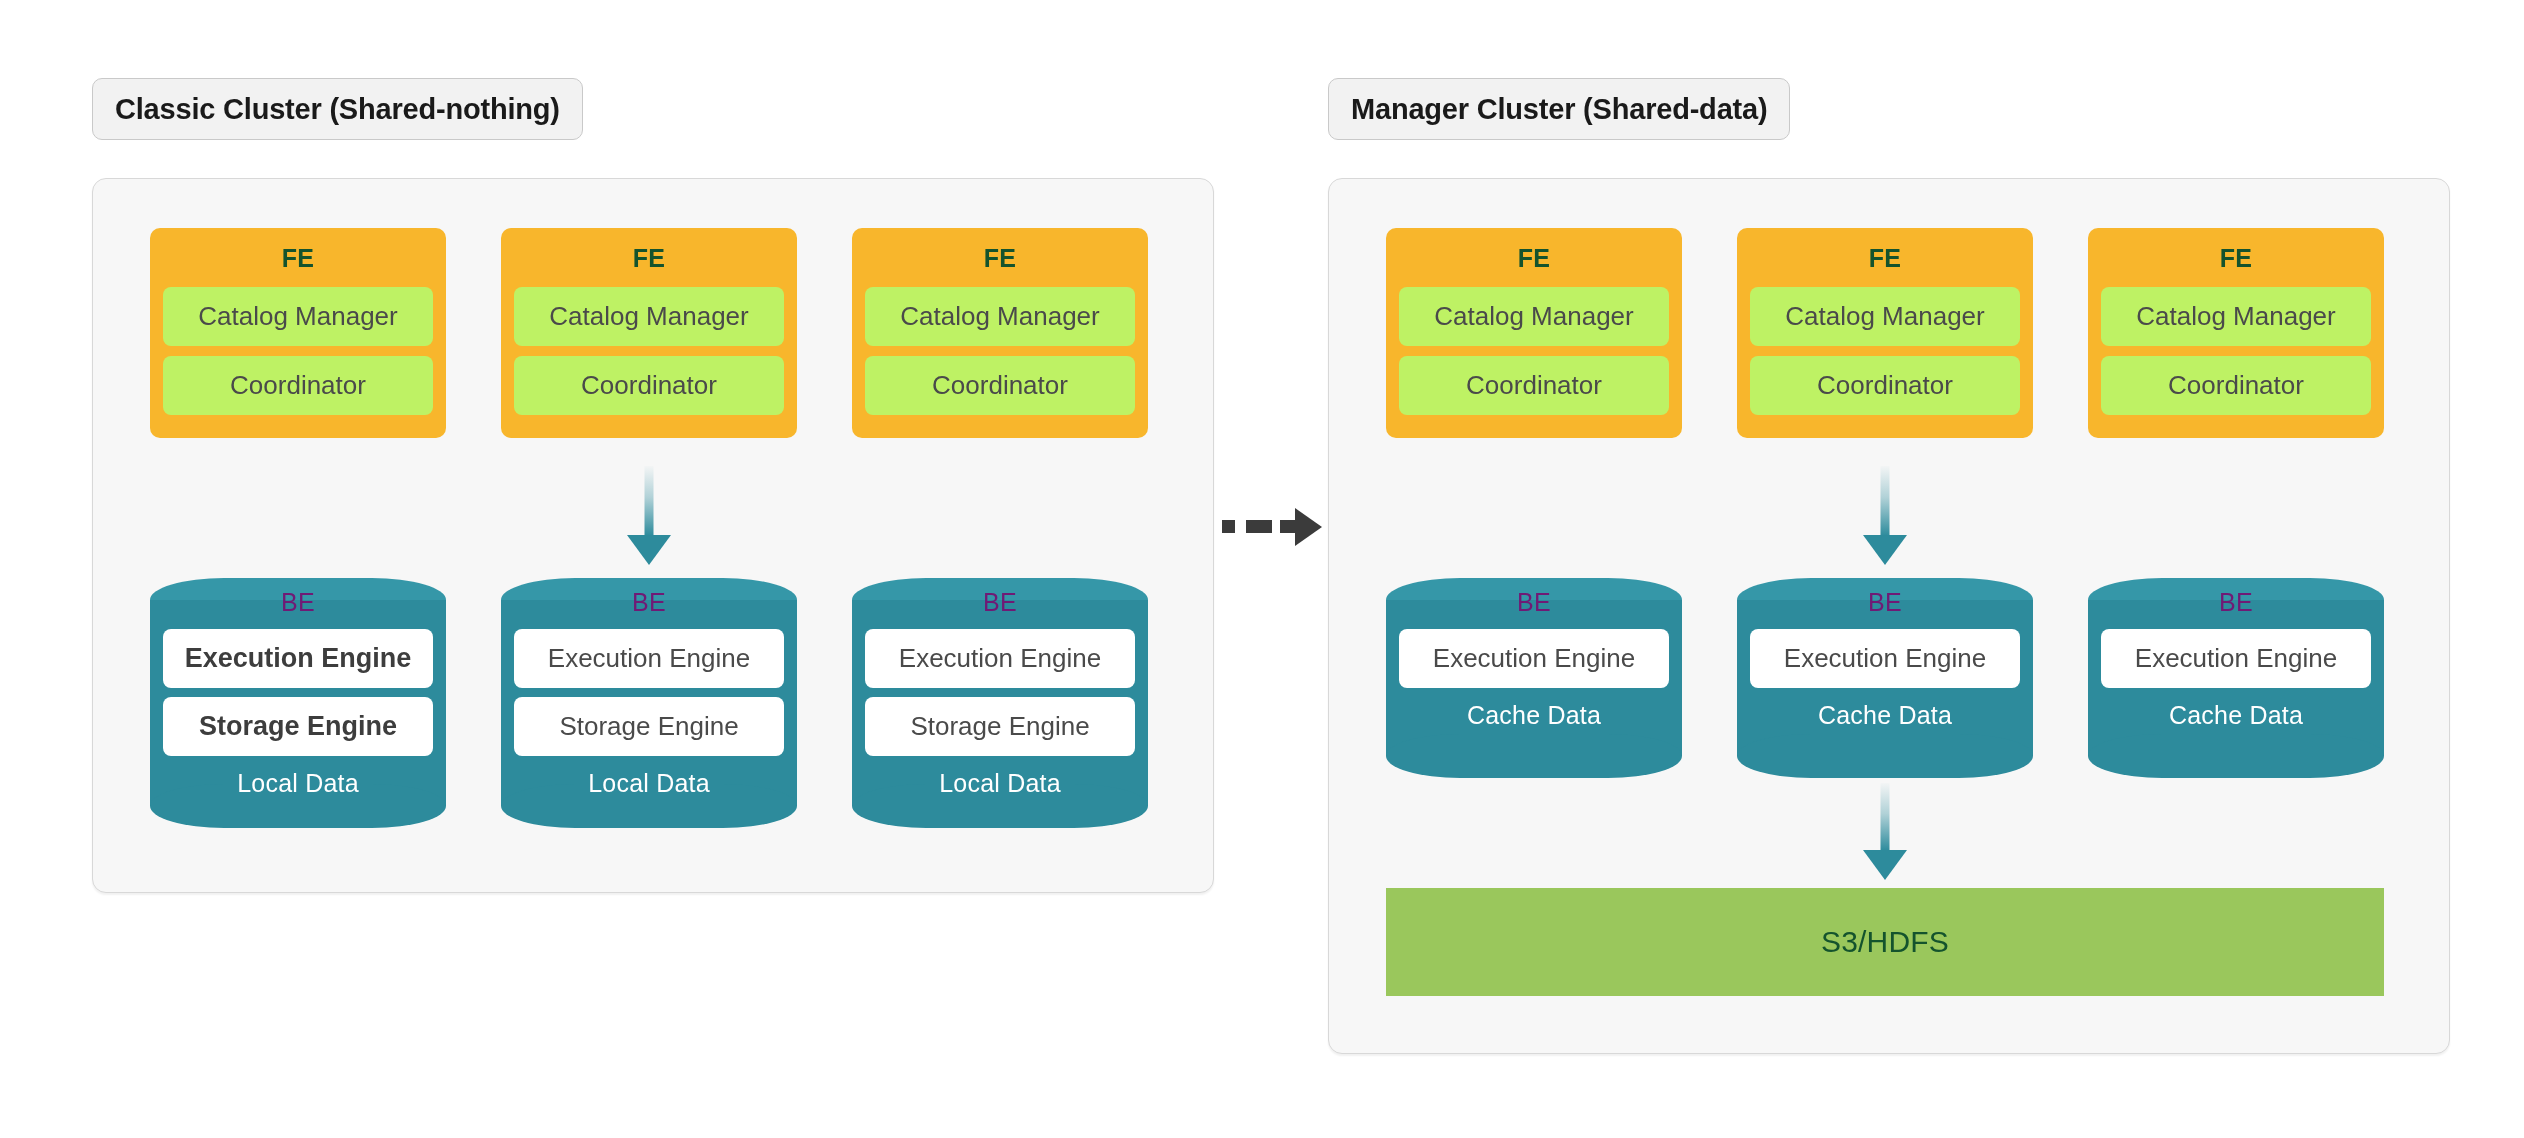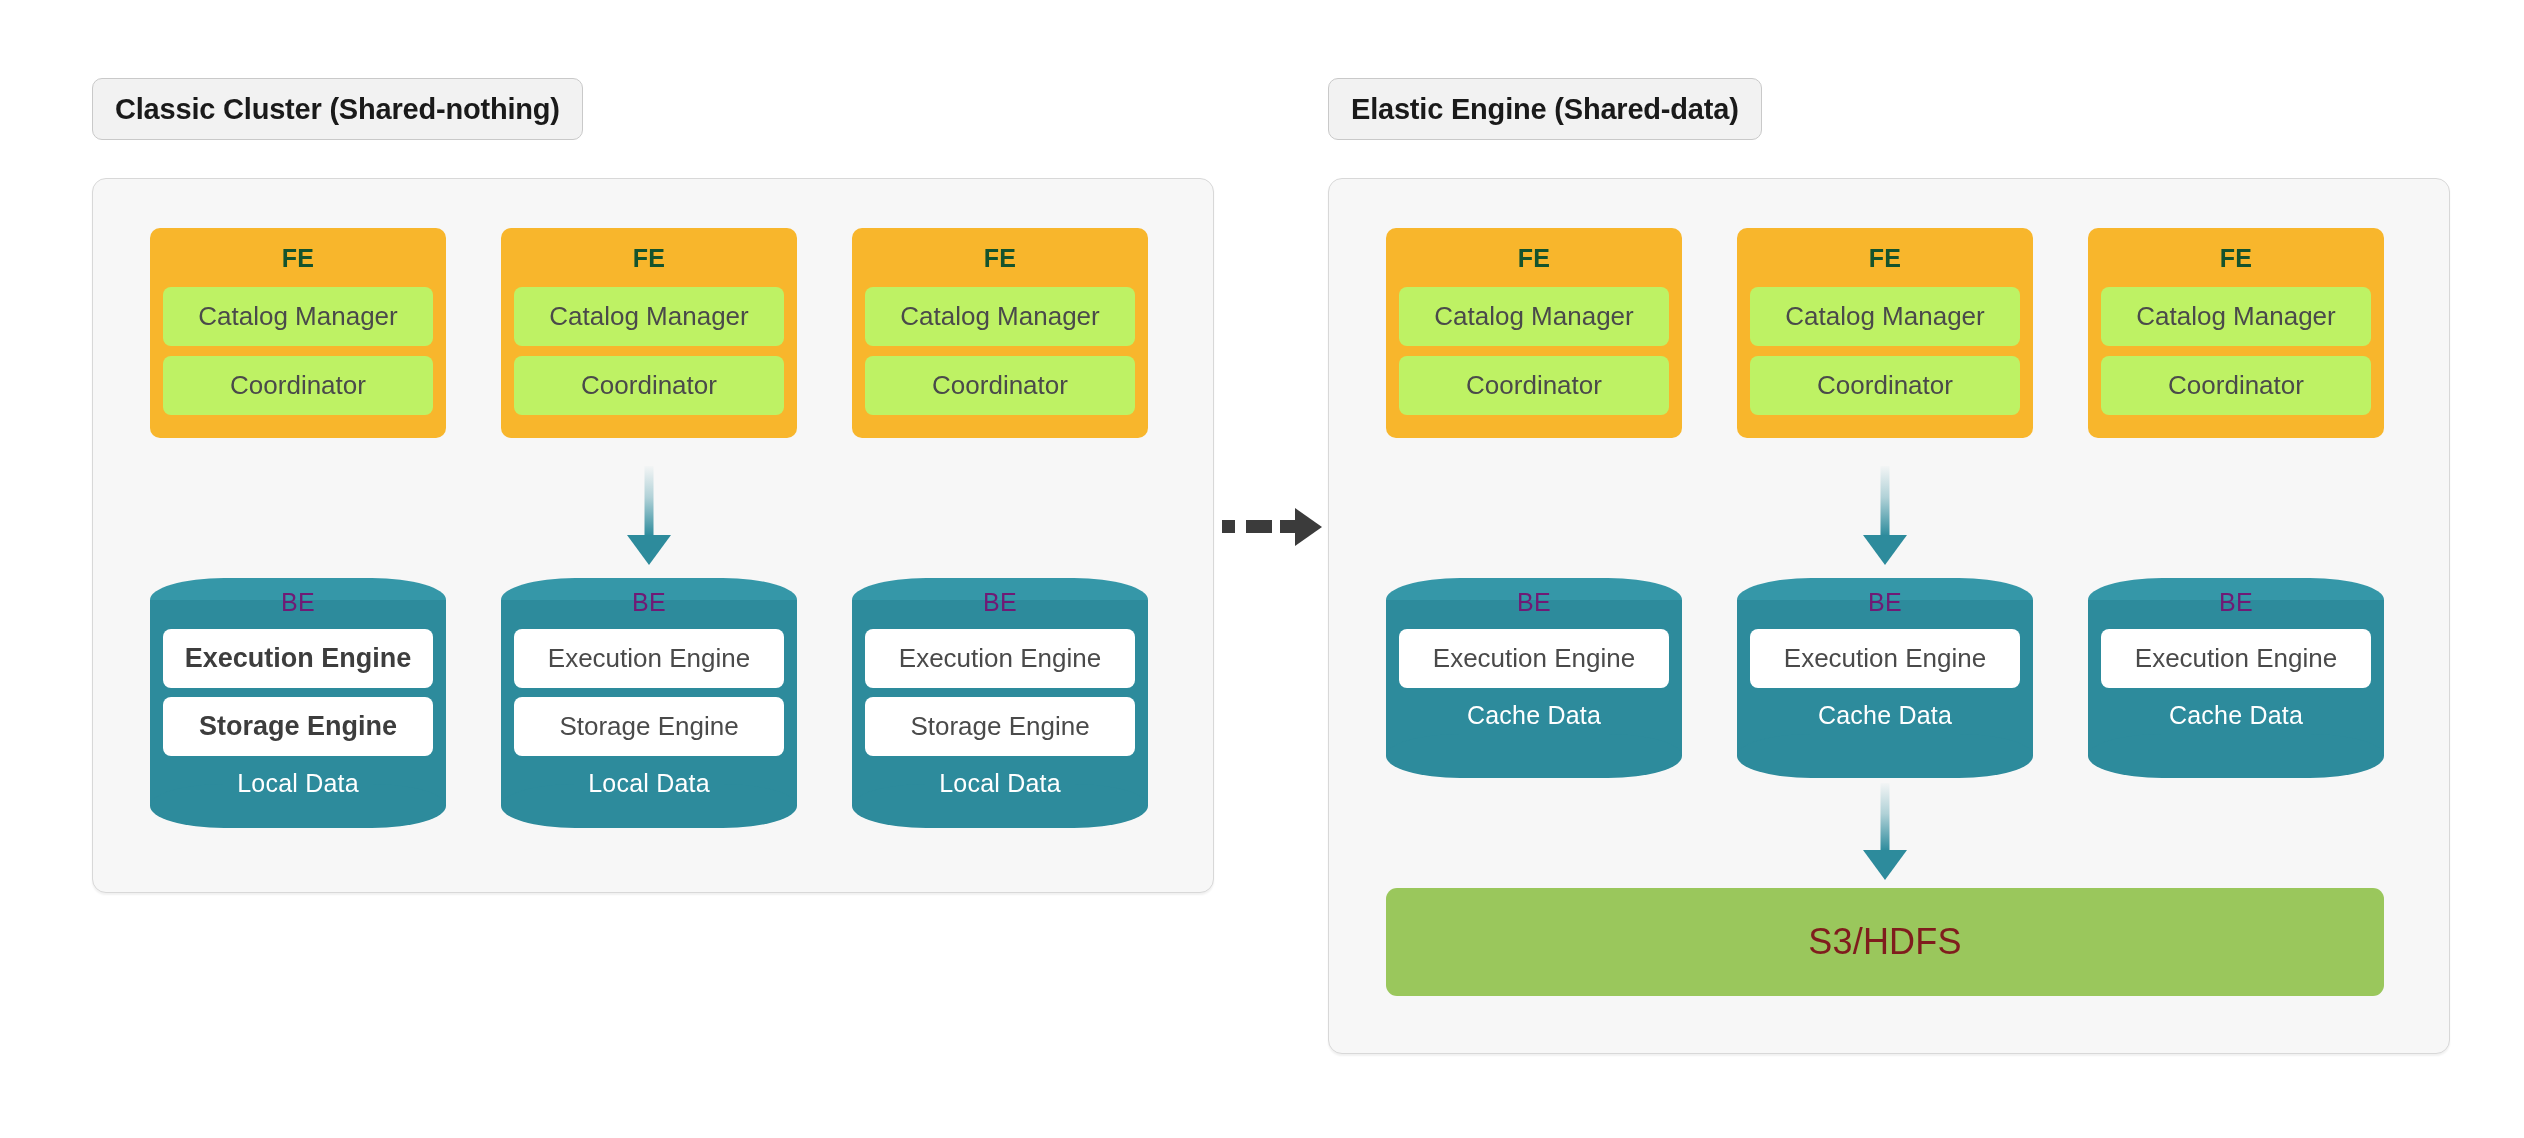--- a/index.html
+++ b/index.html
@@ -158,26 +158,26 @@
     width: 0; height: 0;
     border-top: 19px solid transparent;
     border-bottom: 19px solid transparent;
     border-left: 27px solid #3b3b3b;
   }
 
   
   .storage-node {
     position: absolute;
     background: #9ac75c;
-    border-radius: 11px;
+    border-radius: 0;
     display: flex;
     align-items: center;
     justify-content: center;
-    color: #7f1d1d;
-    font-size: 36px;
+    color: #14532d;
+    font-size: 30px;
     letter-spacing: 0.2px;
   }
 </style>
 </head>
 <body>
 
 <div id="stage">
 
   <div class="cluster-title" style="left:92px; top:78px;">Classic Cluster (Shared-nothing)</div>
 
@@ -242,21 +242,21 @@
     </div>
   </div>
 
   <div class="dash-arrow" style="left:1222px; top:520px; width:100px; height:13px;">
     <div class="d" style="left:0;  width:13px;"></div>
     <div class="d" style="left:24px; width:26px;"></div>
     <div class="d" style="left:58px; width:26px;"></div>
     <div class="ah"></div>
   </div>
 
-  <div class="cluster-title" style="left:1328px; top:78px;">Elastic Engine (Shared-data)</div>
+  <div class="cluster-title" style="left:1328px; top:78px;">Manager Cluster (Shared-data)</div>
 
   <div class="cluster-panel" style="left:1328px; top:178px; width:1122px; height:876px;"></div>
 
   <div class="fe-node" style="left:1386px; top:228px; width:296px; height:210px;">
     <div class="fe-title">FE</div>
     <div class="fe-box">Catalog Manager</div>
     <div class="fe-box">Coordinator</div>
   </div>
 
   <div class="fe-node" style="left:1737px; top:228px; width:296px; height:210px;">

